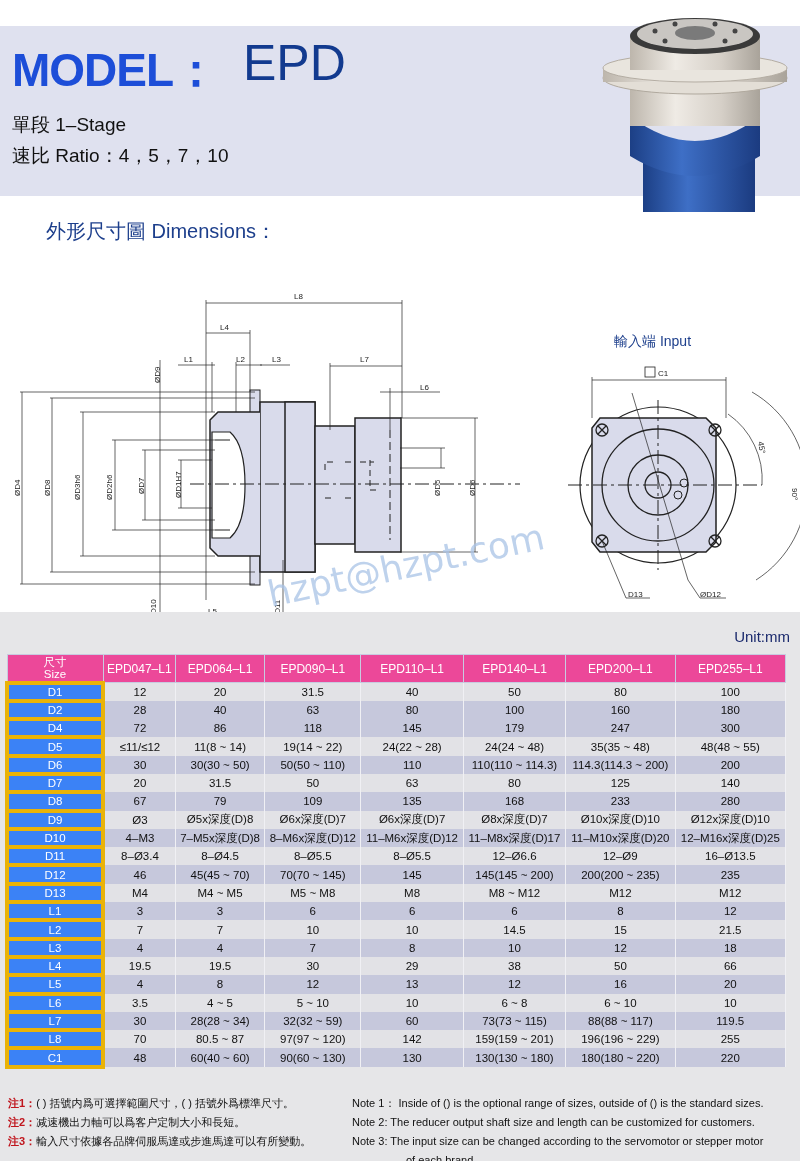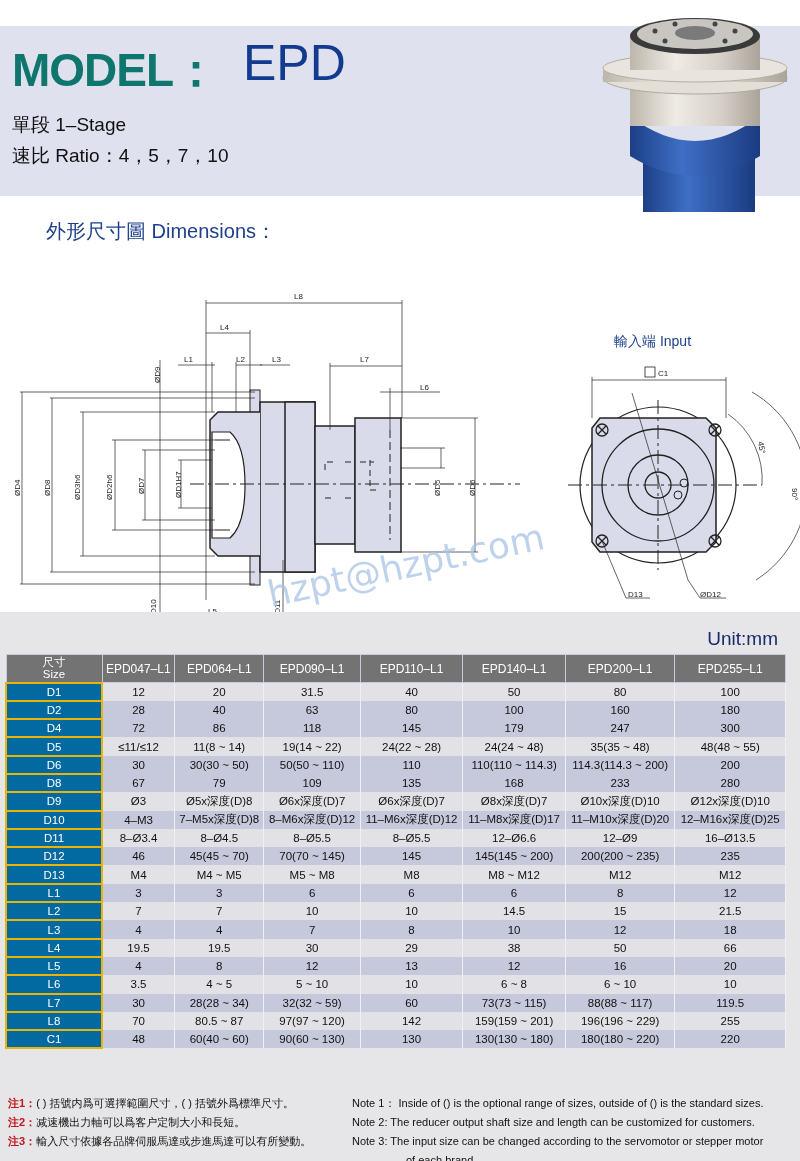--- a/index.html
+++ b/index.html
@@ -1,32 +1,32 @@
 <!DOCTYPE html>
 <html><head>
 <meta charset="utf-8">
 <style>
   * { box-sizing: border-box; margin: 0; padding: 0; }
   body { width: 800px; height: 1161px; background: #ffffff; font-family: "Liberation Sans", sans-serif; position: relative; overflow: hidden; }
   .header { position: absolute; left: 0; top: 26px; width: 800px; height: 170px; background: #dfe1ef; }
-  .model-title { position: absolute; left: 12px; top: 40px; font-size: 46px; font-weight: bold; color: #0f766e; letter-spacing: -1px; text-align: center; }
+  .model-title { position: absolute; left: 12px; top: 40px; font-size: 46px; font-weight: bold; color: #1d4ed8; letter-spacing: -1px; text-align: center; }
   .model-name { position: absolute; left: 243px; top: 34px; font-size: 50px; color: #123a8f; font-weight: normal; }
   .stage { position: absolute; left: 12px; top: 112px; font-size: 19px; color: #111; }
   .ratio { position: absolute; left: 12px; top: 143px; font-size: 19px; color: #111; }
   .product { position: absolute; left: 595px; top: 6px; width: 200px; height: 210px; }
   .dim-title { position: absolute; left: 12px; top: 218px; font-size: 20px; color: #1d3f8c; margin-left: 34px; }
   .drawing { position: absolute; left: 0; top: 260px; width: 800px; height: 360px; }
   .watermark { position: absolute; left: 265px; top: 545px; font-size: 36px; color: #a9c3e6; transform: rotate(-12deg); opacity: 0.75; font-family: "DejaVu Sans", sans-serif; }
   .lower { position: absolute; left: 0; top: 612px; width: 800px; height: 549px; background: #e6e6e8; }
-  .unit { position: absolute; right: 22px; top: 628px; font-size: 19px; color: #1b2a6d; }
+  .unit { position: absolute; right: 10px; top: 628px; font-size: 15px; color: #1b2a6d; }
   table.spec { position: absolute; left: 5px; top: 654px; width: 781px; border-collapse: collapse; font-size: 11.5px; }
-  table.spec th { background: #737373; color: #fff; font-weight: normal; height: 28px; border: 1px solid #c8cbe0; font-size: 12px; }
+  table.spec th { background: #ec4899; color: #fff; font-weight: normal; height: 28px; border: 1px solid #c8cbe0; font-size: 12px; }
   table.spec th.size { width: 96px; line-height: 12px; font-size: 11.5px; }
   table.spec td { text-align: center; height: 18.3px; border-left: 1px solid #f0f0f4; border-right: 1px solid #f0f0f4; color: #111; }
-  table.spec td.rh { background: #0369a1; color: #fff; border: 2px solid #eab308; }
+  table.spec td.rh { background: #3b82f6; color: #fff; border: 4px solid #eab308; }
   table.spec tr.odd td:not(.rh) { background: #e2e2e6; }
   table.spec tr.even td:not(.rh) { background: #c6c8dc; }
   .notes-cn { position: absolute; left: 8px; top: 1094px; font-size: 11px; color: #111; line-height: 19px; }
   .notes-cn .tag { color: #c0151d; font-weight: bold; margin-top: 24px; }
   .notes-en { position: absolute; left: 352px; top: 1094px; font-size: 11px; color: #111; line-height: 19px; width: 445px; }
   .notes-en .indent { padding-left: 54px; }
   svg text { font-family: "Liberation Sans", sans-serif; }
 </style>
 </head>
 <body>
@@ -261,20 +261,30 @@
       <tr class="even">
         <td class="rh">D6</td>
         <td>30</td>
         <td>30(30 ~ 50)</td>
         <td>50(50 ~ 110)</td>
         <td>110</td>
         <td>110(110 ~ 114.3)</td>
         <td>114.3(114.3 ~ 200)</td>
         <td>200</td>
       </tr>
+      <tr class="odd">
+        <td class="rh">D7</td>
+        <td>20</td>
+        <td>31.5</td>
+        <td>50</td>
+        <td>63</td>
+        <td>80</td>
+        <td>125</td>
+        <td>140</td>
+      </tr>
       <tr class="even">
         <td class="rh">D8</td>
         <td>67</td>
         <td>79</td>
         <td>109</td>
         <td>135</td>
         <td>168</td>
         <td>233</td>
         <td>280</td>
       </tr>

